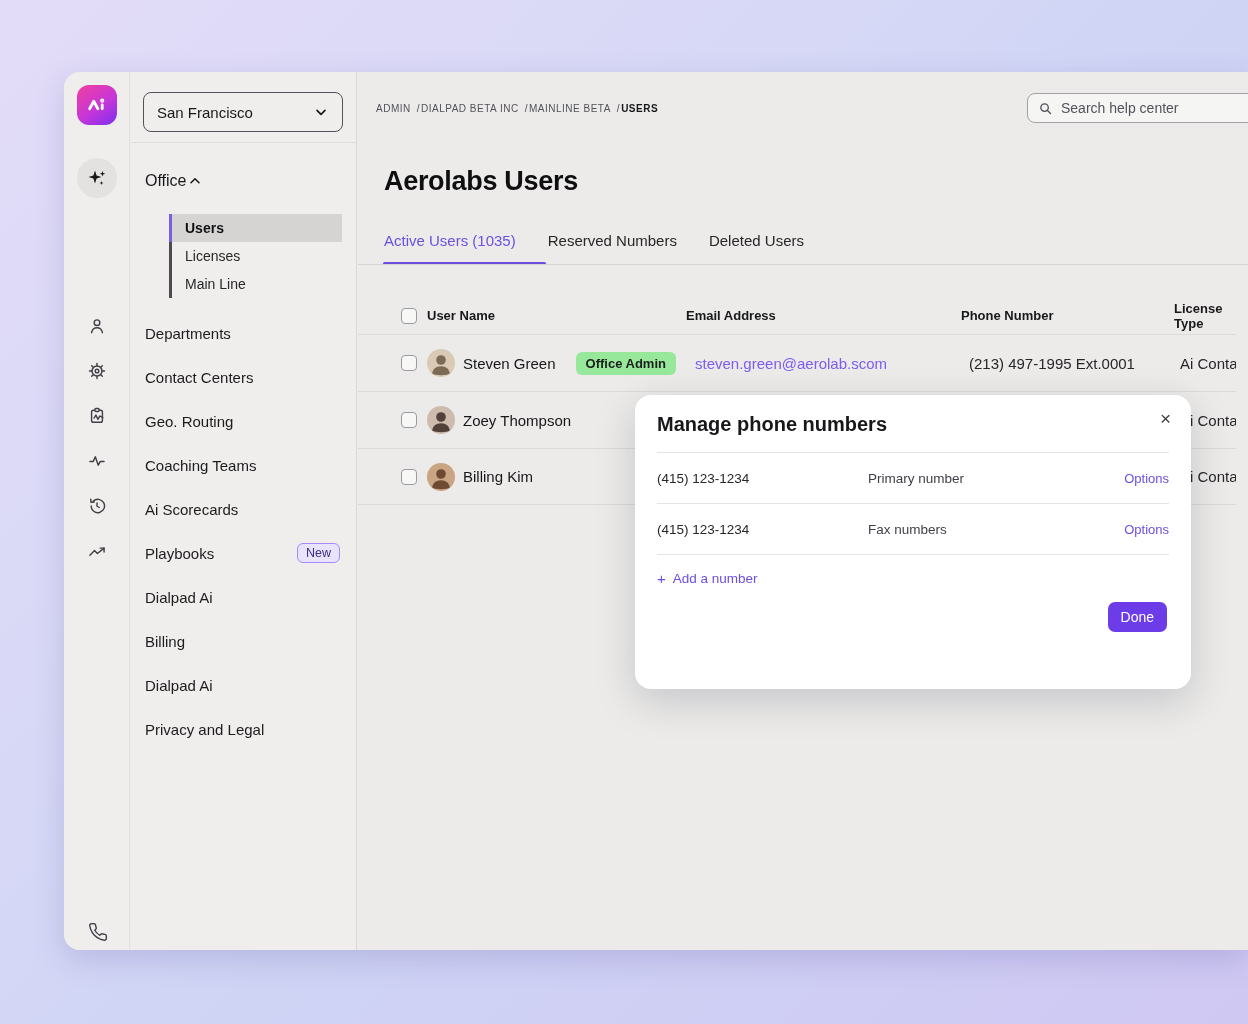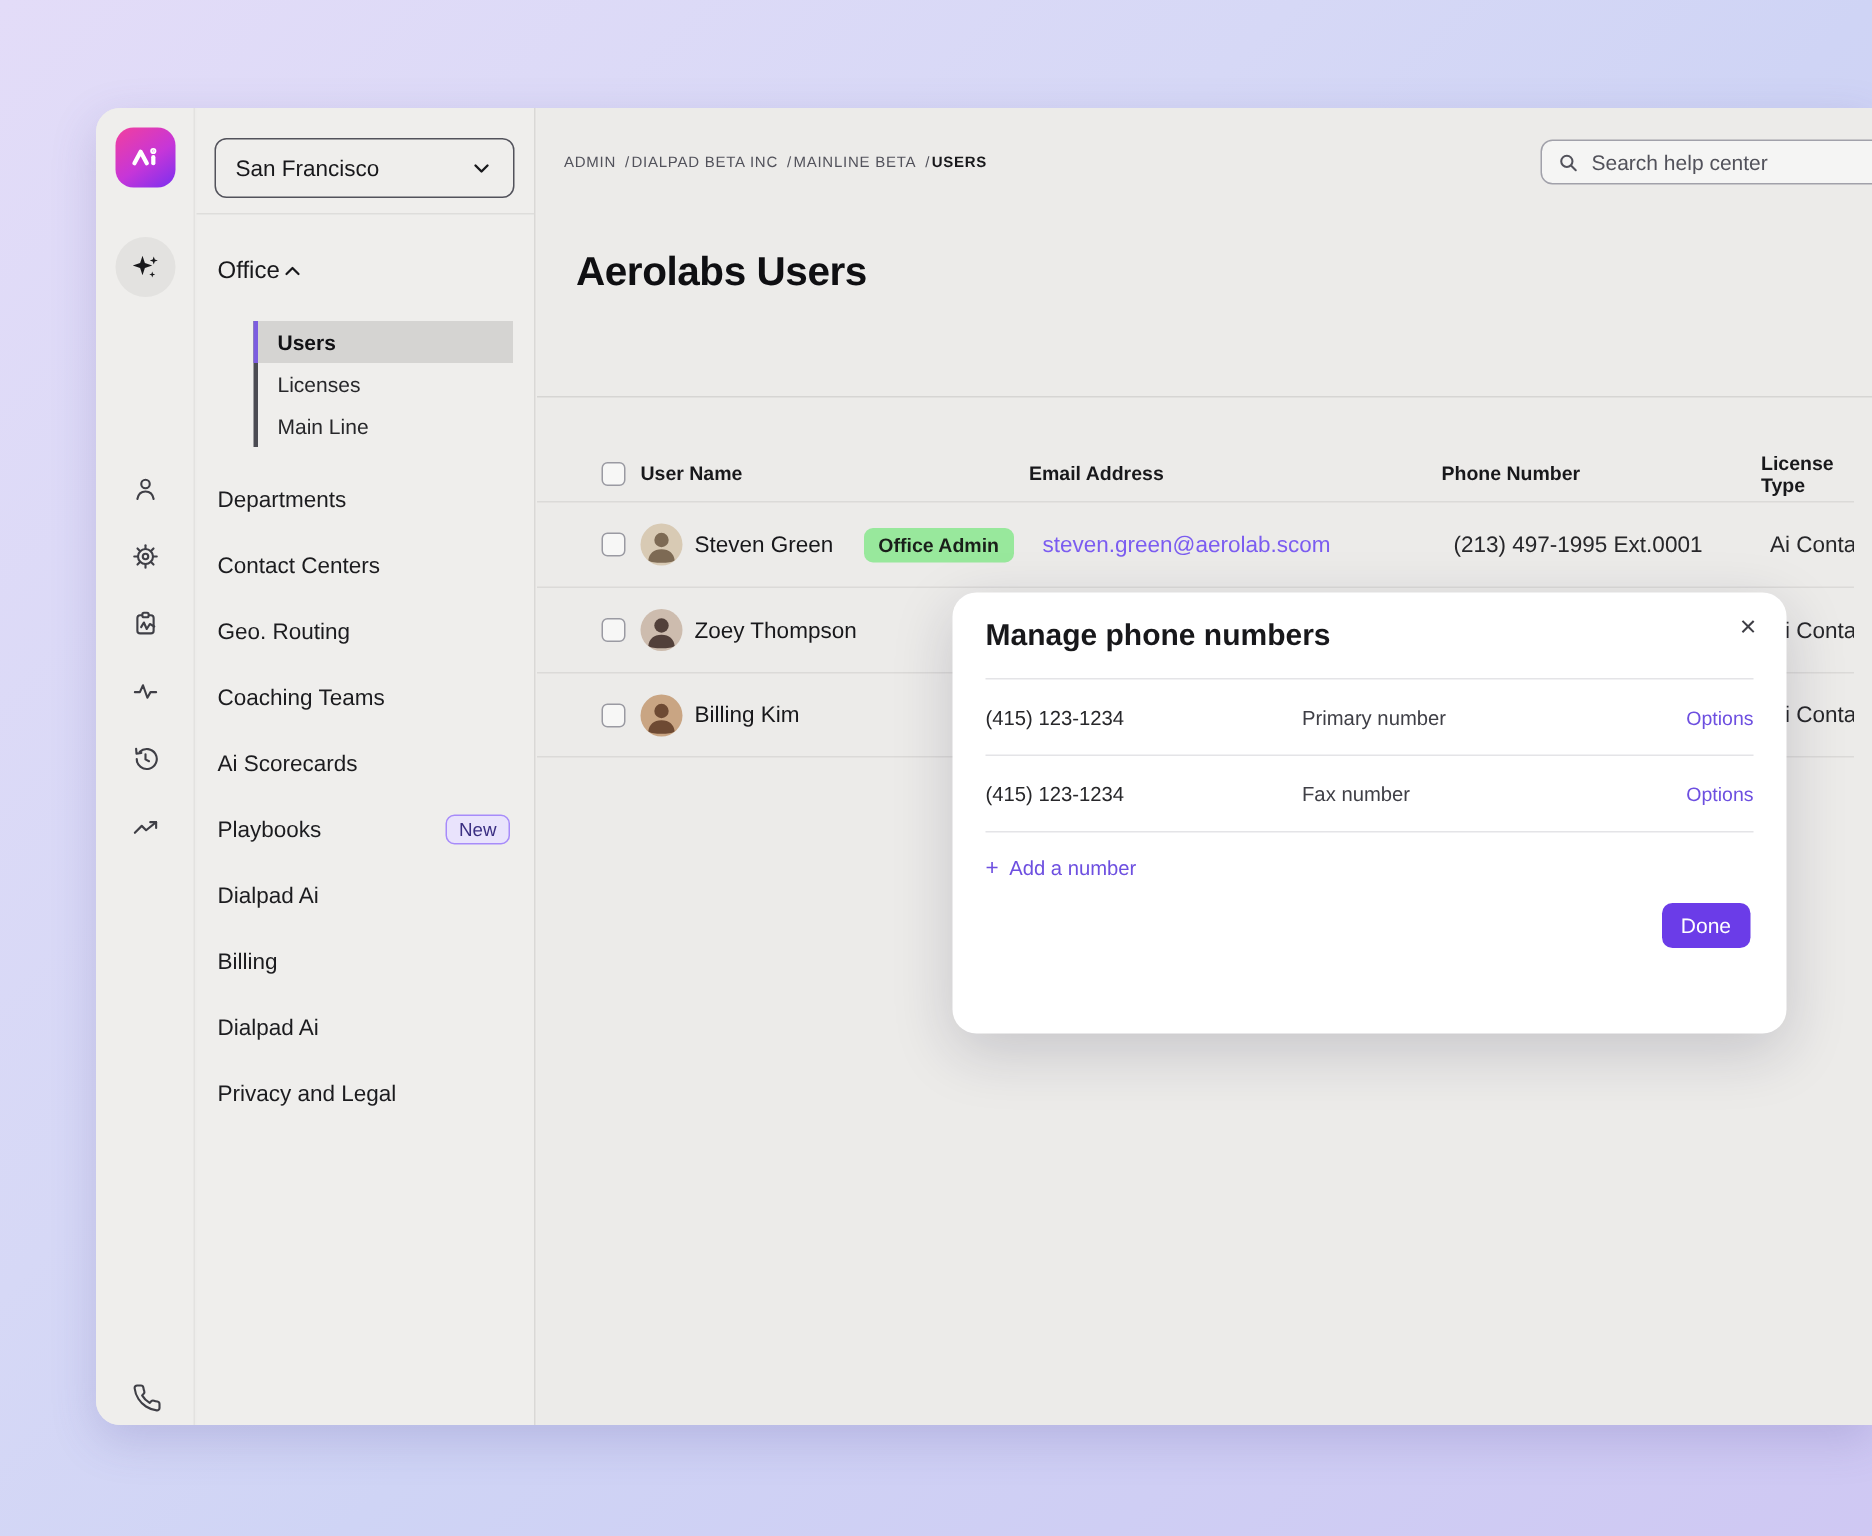--- a/index.html
+++ b/index.html
@@ -231,20 +231,25 @@
     <div class="search-box">
       <svg width="15" height="15" viewBox="0 0 24 24" fill="none" stroke="#52525b" stroke-width="2.2" stroke-linecap="round">
         <circle cx="10.5" cy="10.5" r="6"></circle>
           <line x1="15.2" y1="15.2" x2="20" y2="20"></line>
       </svg>
       <input type="text" placeholder="Search help center" style="">
     </div>
 
     <div class="page-title">Aerolabs Users</div>
 
+    <div class="tabs">
+      <div class="tab active">Active Users (1035)</div>
+      <div class="tab">Reserved Numbers</div>
+      <div class="tab">Deleted Users</div>
+    </div>
     <div class="tabs-line"></div>
 
     <div class="table-head grid-row">
       <span class="cbx"></span>
       <span>User Name</span>
       <span>Email Address</span>
       <span>Phone Number</span>
       <span>License Type</span>
     </div>
 
@@ -303,21 +308,21 @@
     <div class="modal-close">×</div>
     <div class="m-div"></div>
     <div class="m-rows">
       <div class="m-row">
         <span class="m-num">(415) 123-1234</span>
         <span class="m-type">Primary number</span>
         <span class="m-opt">Options</span>
       </div>
       <div class="m-row">
         <span class="m-num">(415) 123-1234</span>
-        <span class="m-type">Fax number</span>
+        <span class="m-type">Fax numbers</span>
         <span class="m-opt">Options</span>
       </div>
     </div>
     <div class="m-add">
       <span class="plus">+</span>
       <span>Add a number</span>
     </div>
     <button class="m-done">Done</button>
   </div>
 

